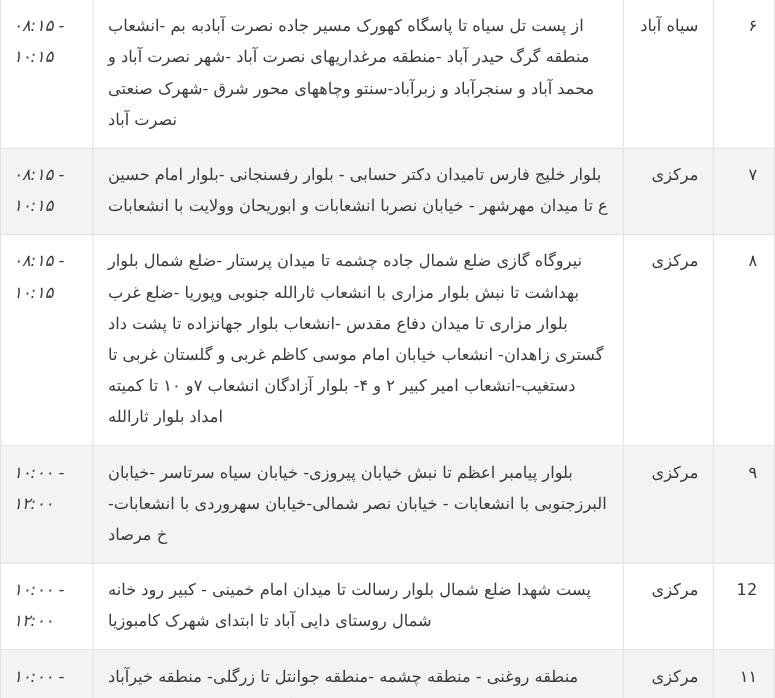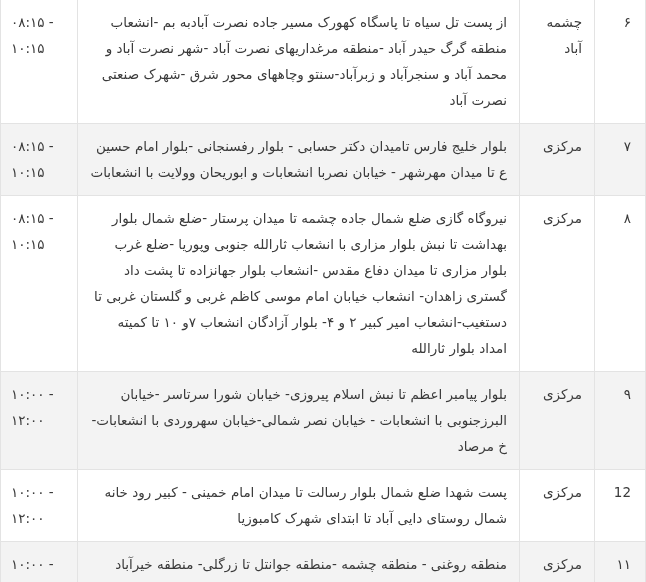--- a/index.html
+++ b/index.html
@@ -15,32 +15,32 @@
   td {
     border: 1px solid #e3e3e3;
     vertical-align: top;
     padding: 9px 12px 10px 12px;
     line-height: 26px;
   }
   tr.odd td { background: #ffffff; }
   tr.even td { background: #f3f3f3; }
   td.num { width: 24px; text-align: right; padding-right: 14px; }
   td.area { width: 50px; text-align: right; }
-  td.desc { text-align: right; }
-  td.time { width: 60px; text-align: left; direction: ltr; padding-left: 10px; padding-right: 6px; white-space: pre-line; }
+  td.desc { text-align: left; }
+  td.time { width: 60px; text-align: left; direction: ltr; padding-left: 10px; padding-right: 6px; white-space: pre-line; font-style: italic; }
   tr.first td { border-top: none; }
 </style>
 </head>
 <body>
 
 <table>
   <tbody>
     <tr class="odd first">
       <td class="num">۶</td>
-      <td class="area">چشمه آباد</td>
+      <td class="area">سیاه آباد</td>
       <td class="desc">از پست تل سیاه تا پاسگاه کهورک مسیر جاده نصرت آبادبه بم -انشعاب منطقه گرگ حیدر آباد -منطقه مرغداریهای نصرت آباد -شهر نصرت آباد و محمد آباد و سنجرآباد و زبرآباد-سنتو وچاههای محور شرق -شهرک صنعتی نصرت آباد</td>
       <td class="time">۰۸:۱۵ -
 ۱۰:۱۵</td>
     </tr>
     <tr class="even">
       <td class="num">۷</td>
       <td class="area">مرکزی</td>
       <td class="desc">بلوار خلیج فارس تامیدان دکتر حسابی - بلوار رفسنجانی -بلوار امام حسین ع تا میدان مهرشهر - خیابان نصربا انشعابات و ابوریحان وولایت با انشعابات</td>
       <td class="time">۰۸:۱۵ -
 ۱۰:۱۵</td>
@@ -48,21 +48,21 @@
     <tr class="odd">
       <td class="num">۸</td>
       <td class="area">مرکزی</td>
       <td class="desc">نیروگاه گازی ضلع شمال جاده چشمه تا میدان پرستار -ضلع شمال بلوار بهداشت تا نبش بلوار مزاری با انشعاب ثارالله جنوبی وپوریا -ضلع غرب بلوار مزاری تا میدان دفاع مقدس -انشعاب بلوار جهانزاده تا پشت داد گستری زاهدان- انشعاب خیابان امام موسی کاظم غربی و گلستان غربی تا دستغیب-انشعاب امیر کبیر ۲ و ۴- بلوار آزادگان انشعاب ۷و ۱۰ تا کمیته امداد بلوار ثارالله</td>
       <td class="time">۰۸:۱۵ -
 ۱۰:۱۵</td>
     </tr>
     <tr class="even">
       <td class="num">۹</td>
       <td class="area">مرکزی</td>
-      <td class="desc">بلوار پیامبر اعظم تا نبش اسلام پیروزی- خیابان شورا سرتاسر -خیابان البرزجنوبی با انشعابات - خیابان نصر شمالی-خیابان سهروردی با انشعابات-خ مرصاد</td>
+      <td class="desc">بلوار پیامبر اعظم تا نبش خیابان پیروزی- خیابان سیاه سرتاسر -خیابان البرزجنوبی با انشعابات - خیابان نصر شمالی-خیابان سهروردی با انشعابات-خ مرصاد</td>
       <td class="time">۱۰:۰۰ -
 ۱۲:۰۰</td>
     </tr>
     <tr class="odd">
       <td class="num">12</td>
       <td class="area">مرکزی</td>
       <td class="desc">پست شهدا ضلع شمال بلوار رسالت تا میدان امام خمینی - کبیر رود خانه شمال روستای دایی آباد تا ابتدای شهرک کامبوزیا</td>
       <td class="time">۱۰:۰۰ -
 ۱۲:۰۰</td>
     </tr>

